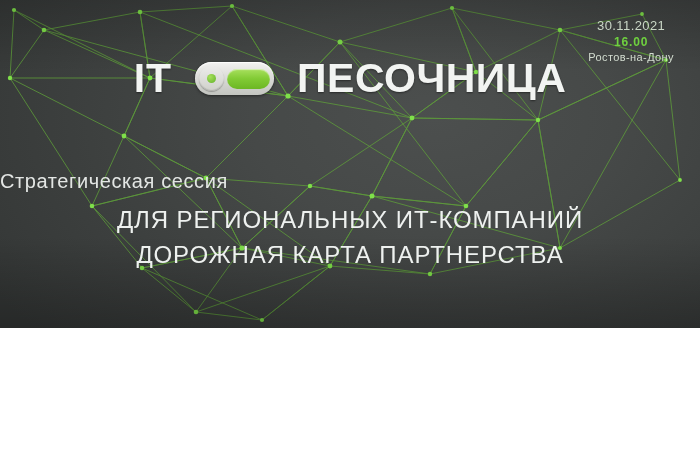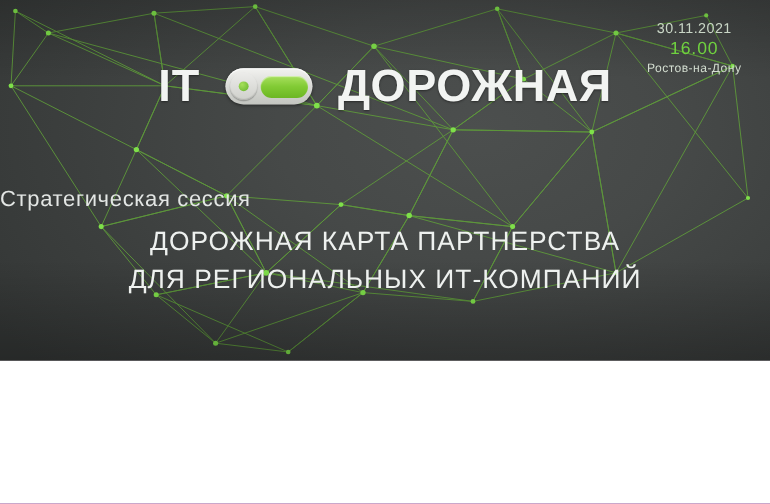--- a/index.html
+++ b/index.html
@@ -1,21 +1,21 @@
 <!DOCTYPE html>
 <html><head>
 <meta charset="utf-8">
 <style>
   * { margin:0; padding:0; box-sizing:border-box; }
   html,body { width:700px; height:458px; overflow:hidden; }
   body {
     font-family:"Liberation Sans","DejaVu Sans",sans-serif;
     background:#fff;
   }
-  #poster { position:relative; width:700px; height:458px; overflow:hidden; background:#701a75; }
+  #poster { position:relative; width:700px; height:458px; overflow:hidden; background:#eab308; }
 
   
   .hero {
     position:absolute; left:0; top:0; width:700px; height:328px;
     background:
       radial-gradient(ellipse 520px 330px at 62% 36%, #4c4f4e 0%, #464948 35%, #3c3f3e 70%, #343736 100%),
       linear-gradient(115deg,#2e3130 0%,#3a3d3c 45%,#464948 100%);
     overflow:hidden;
   }
   .hero-mesh { position:absolute; left:0; top:0; width:700px; height:328px; }
@@ -24,21 +24,21 @@
     background:linear-gradient(180deg, rgba(0,0,0,.18) 0%, rgba(0,0,0,0) 22%, rgba(0,0,0,0) 72%, rgba(0,0,0,.26) 100%);
     pointer-events:none;
   }
 
   
   .datebox{
     position:absolute; right:26px; top:18px; text-align:center;
     line-height:1.28; letter-spacing:.4px;
   }
   .date-line{ font-size:13px; color:#c9d6c6; }
-  .time-line{ font-size:16px; color:#6fd13f; font-weight:normal; letter-spacing:.8px; }
+  .time-line{ font-size:12px; color:#6fd13f; font-weight:bold; letter-spacing:.8px; }
   .city-line{ font-size:11px; color:#d3ddd0; }
 
   
   .logo-row{
     position:absolute; left:0; top:58px; width:700px;
     display:flex; align-items:center; justify-content:center; gap:23px;
   }
   .logo-it, .logo-word{
     color:#f2f4f2; font-weight:bold; font-size:41px;
     letter-spacing:1px; line-height:1;
@@ -169,28 +169,28 @@
     </div>
 
     <div class="logo-row">
       <span class="logo-it">IT</span>
       <span class="toggle">
         <span class="toggle-knob">
           <span class="toggle-dot"></span>
         </span>
         <span class="toggle-bar"></span>
       </span>
-      <span class="logo-word">ДОРОЖНАЯ</span>
+      <span class="logo-word">ПЕСОЧНИЦА</span>
     </div>
 
     <div class="subtitle">Стратегическая сессия</div>
 
     <div class="head-wrap">
+      <div class="head-line">ДЛЯ РЕГИОНАЛЬНЫХ ИТ-КОМПАНИЙ</div>
       <div class="head-line">ДОРОЖНАЯ КАРТА ПАРТНЕРСТВА</div>
-      <div class="head-line">ДЛЯ РЕГИОНАЛЬНЫХ ИТ-КОМПАНИЙ</div>
     </div>
   </div>
 
   <div class="footer">
 
     
     
 
     
     

